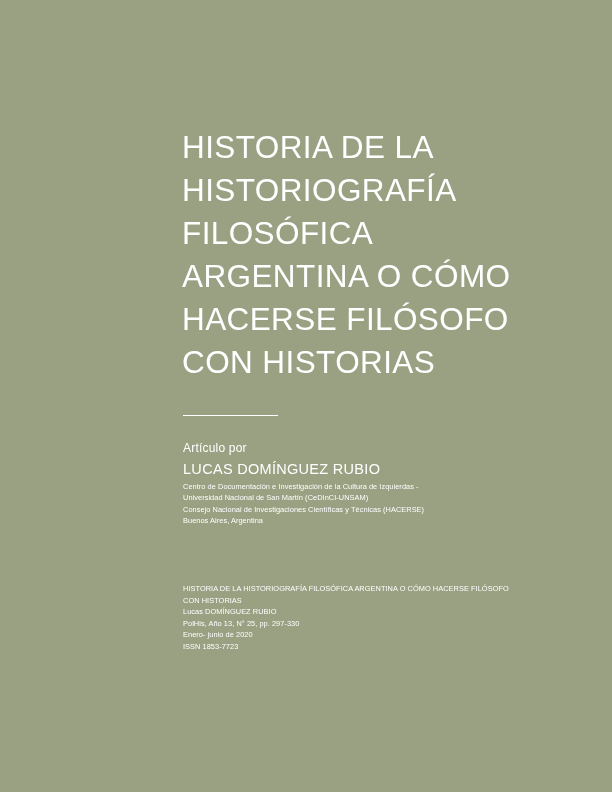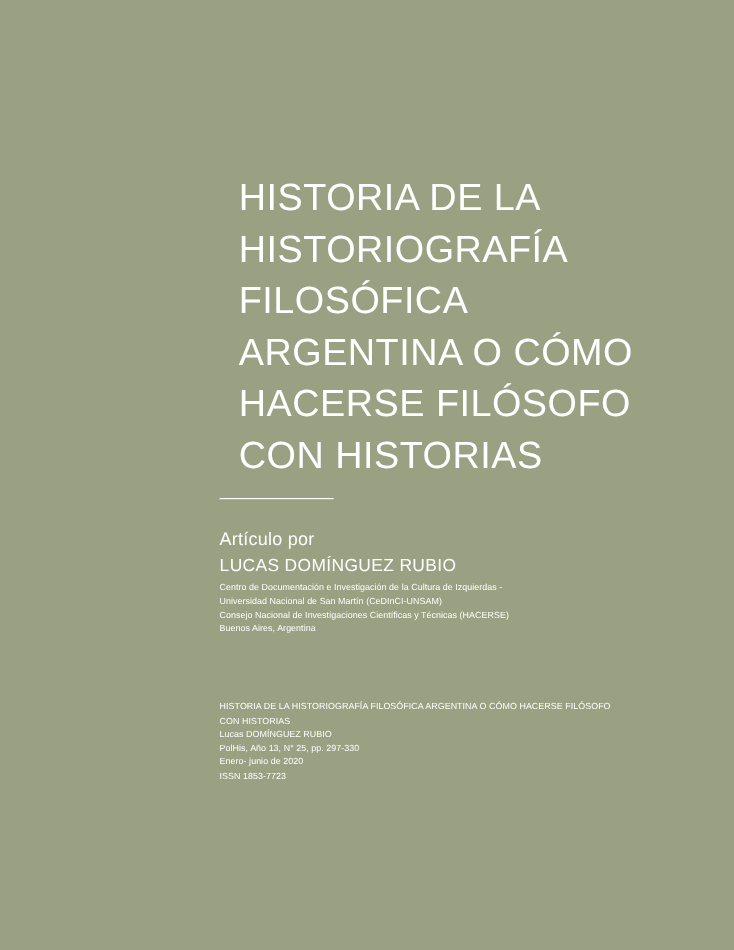--- a/index.html
+++ b/index.html
@@ -25,39 +25,39 @@
     left: 182px;
     top: 126px;
     width: 370px;
   }
   .title {
     font-size: 31.5px;
     line-height: 43px;
     letter-spacing: 0.4px;
     color: #ffffff;
     font-weight: 400;
-    margin: 17px;
+    margin: 0;
     white-space: pre-line;
   }
   .rule {
     position: absolute;
     left: 183px;
     top: 415px;
     width: 95px;
     height: 1.4px;
     background: #ffffff;
   }
   .author-block {
     position: absolute;
     left: 183px;
     top: 441px;
     width: 380px;
   }
   .article-by {
-    font-size: 15px;
+    font-size: 12px;
     color: #ffffff;
     letter-spacing: 0.2px;
     margin: 0 0 6px 0;
   }
   .author-name {
     font-size: 14.5px;
     color: #ffffff;
     letter-spacing: 0.3px;
     margin: 0 0 4px 0;
   }

